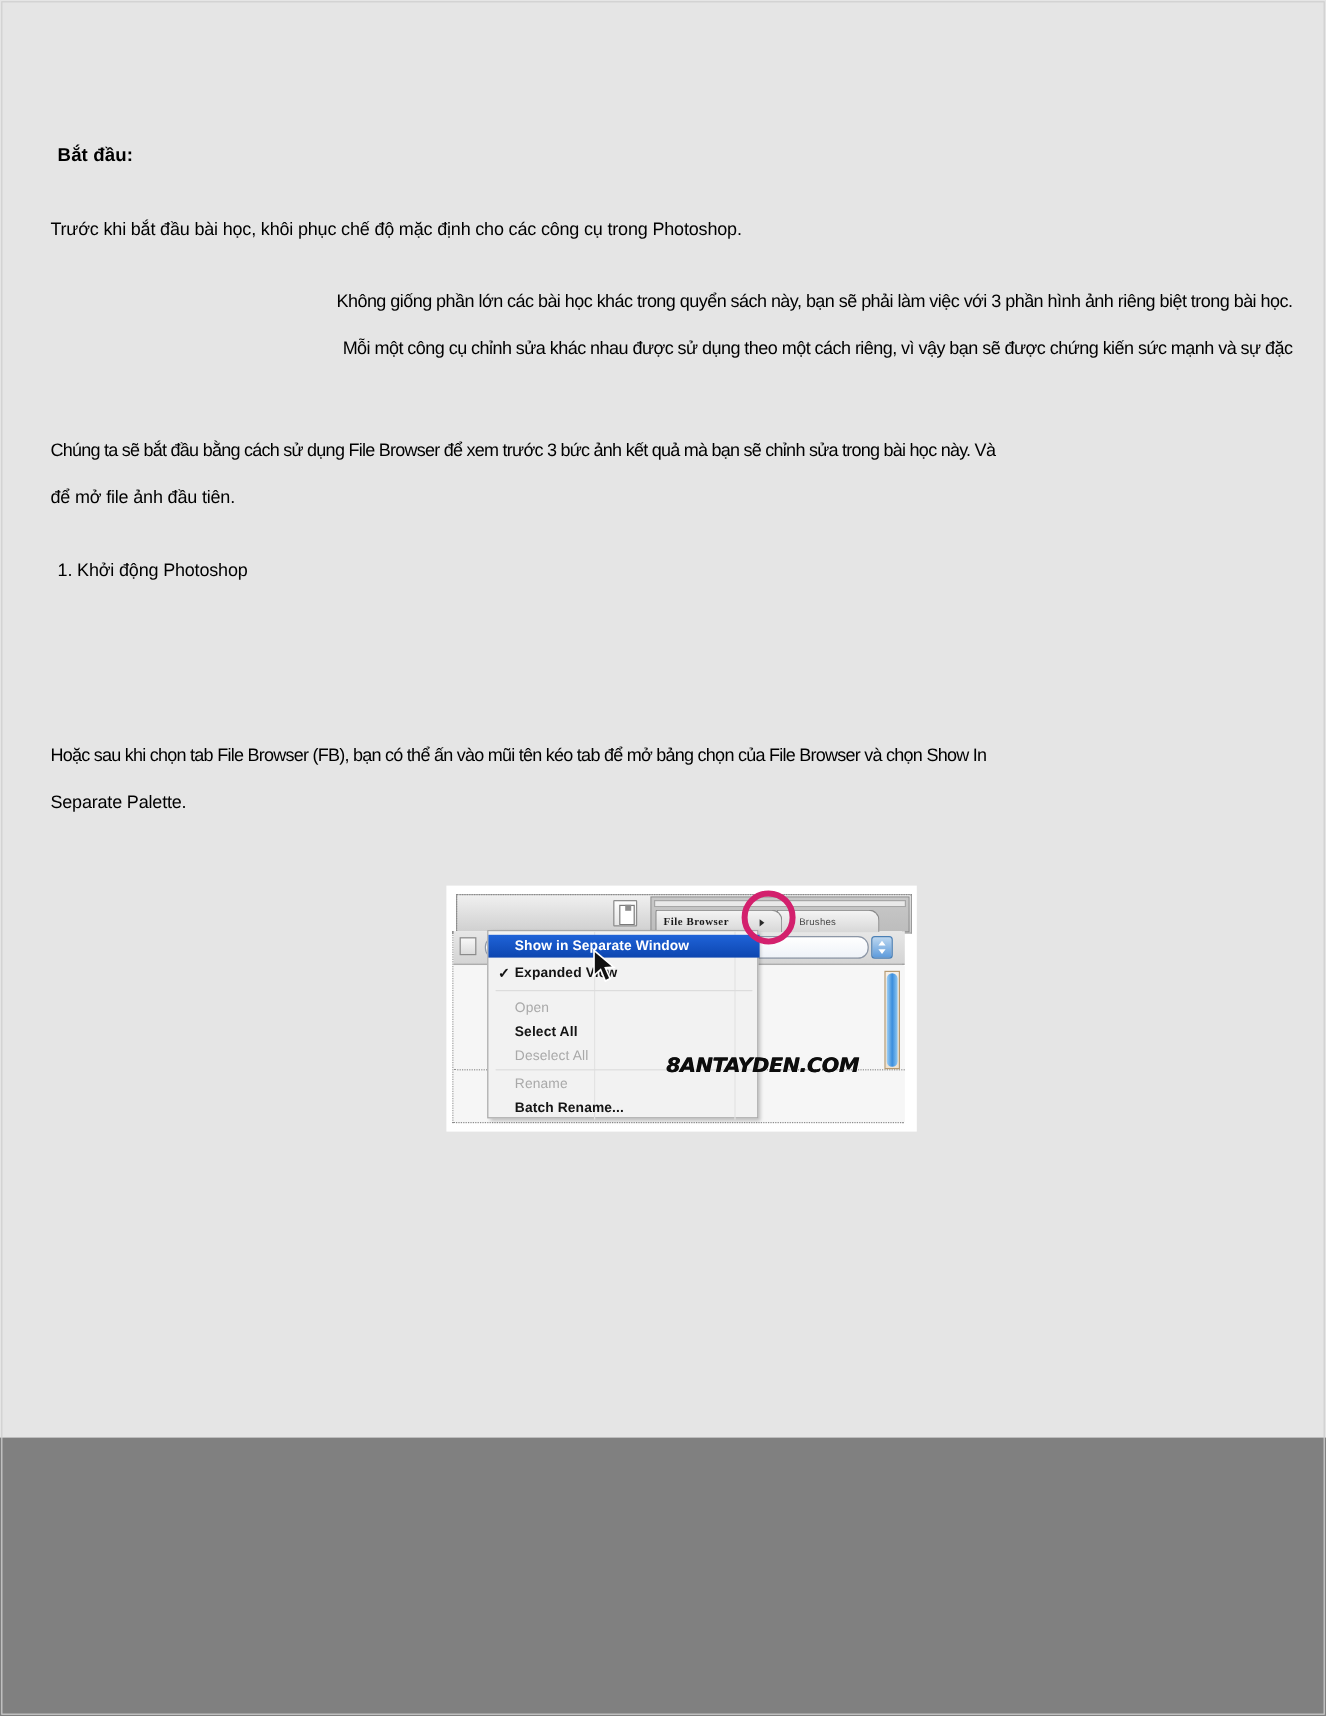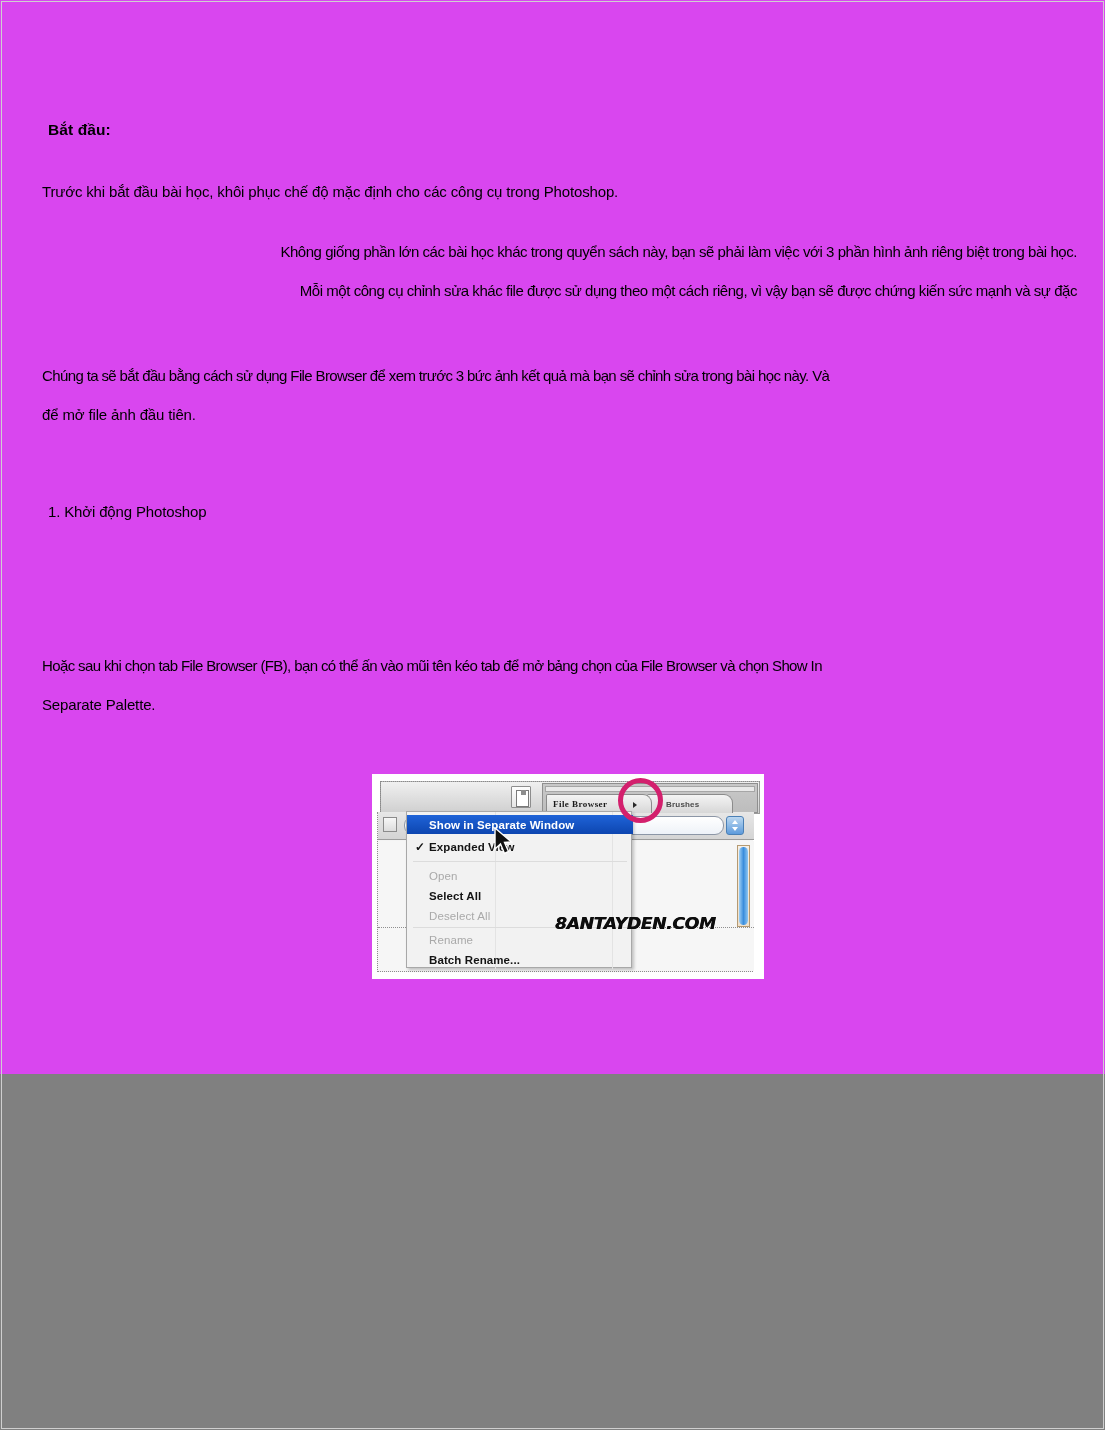--- a/index.html
+++ b/index.html
@@ -9,22 +9,22 @@
     width: 1105px;
     height: 1430px;
     background: #808080;
     font-family: "Liberation Sans", sans-serif;
     overflow: hidden;
   }
   .page {
     position: absolute;
     left: 0; top: 0;
     width: 1105px;
-    height: 1074px;
-    background: #d946ef;
+    height: 1198px;
+    background: #e5e5e5;
   }
   .page-border {
     position: absolute;
     left: 1px; top: 1px;
     width: 1103px; height: 1428px;
     border: 1px solid #cfcfcf;
     pointer-events: none;
   }
   .content {
     position: absolute;
@@ -45,21 +45,21 @@
     font-size: 15px;
     color: #000;
     line-height: 1.0;
     margin: 0;
     padding: 0;
     white-space: nowrap;
     letter-spacing: -0.15px;
   }
   .para.tight { letter-spacing: -0.45px; text-align: right; }
   .para.tighter { letter-spacing: -0.62px; }
-  .para.indent { margin-left: 6px; margin-top: 36px; }
+  .para.indent { margin-left: 6px; }
 
   .spacer-h  { height: 44px; }
   .spacer-p  { height: 45px; }
   .spacer-sm { height: 22px; }
 
   
   .figure {
     position: relative;
     margin: 62px 0 0 330px;
     width: 392px;
@@ -151,21 +151,21 @@
     right: 14px; top: 7px;
     width: 0; height: 0;
     border-left: 4px solid #2a2a2a;
     border-top: 3.2px solid transparent;
     border-bottom: 3.2px solid transparent;
   }
   .tab-brushes { left: 104px; width: 86px; z-index: 2; }
   .tab-brushes .tab-label {
     margin-left: 18px;
     font-size: 8px;
-    font-weight: bold;
+    font-weight: normal;
     color: #4a4a4a;
     letter-spacing: 0.2px;
   }
   
   .highlight-circle {
     position: absolute;
     left: 246px; top: 4px;
     width: 45px; height: 45px;
     border: 5px solid #d3206d;
     border-radius: 50%;
@@ -329,21 +329,21 @@
 
     <div class="heading">Bắt đầu:</div>
 
     <div class="spacer-h"></div>
     <div class="para">Trước khi bắt đầu bài học, khôi phục chế độ mặc định cho các công cụ trong Photoshop.</div>
 
     <div class="spacer-p"></div>
     <div class="para tight">Không giống phần lớn các bài học khác trong quyển sách này, bạn sẽ phải làm việc với 3 phần hình ảnh riêng biệt trong bài học.</div>
 
     <div class="spacer-sm" style="height:24px"></div>
-    <div class="para tight">Mỗi một công cụ chỉnh sửa khác file được sử dụng theo một cách riêng, vì vậy bạn sẽ được chứng kiến sức mạnh và sự đặc</div>
+    <div class="para tight">Mỗi một công cụ chỉnh sửa khác nhau được sử dụng theo một cách riêng, vì vậy bạn sẽ được chứng kiến sức mạnh và sự đặc</div>
 
     <div class="spacer-sm" style="height:23px"></div>
 
     <div class="spacer-p" style="height:47px"></div>
     <div class="para tighter">Chúng ta sẽ bắt đầu bằng cách sử dụng File Browser để xem trước 3 bức ảnh kết quả mà bạn sẽ chỉnh sửa trong bài học này. Và</div>
 
     <div class="spacer-sm" style="height:24px"></div>
     <div class="para">để mở file ảnh đầu tiên.</div>
 
     <div class="spacer-p" style="height:46px"></div>

